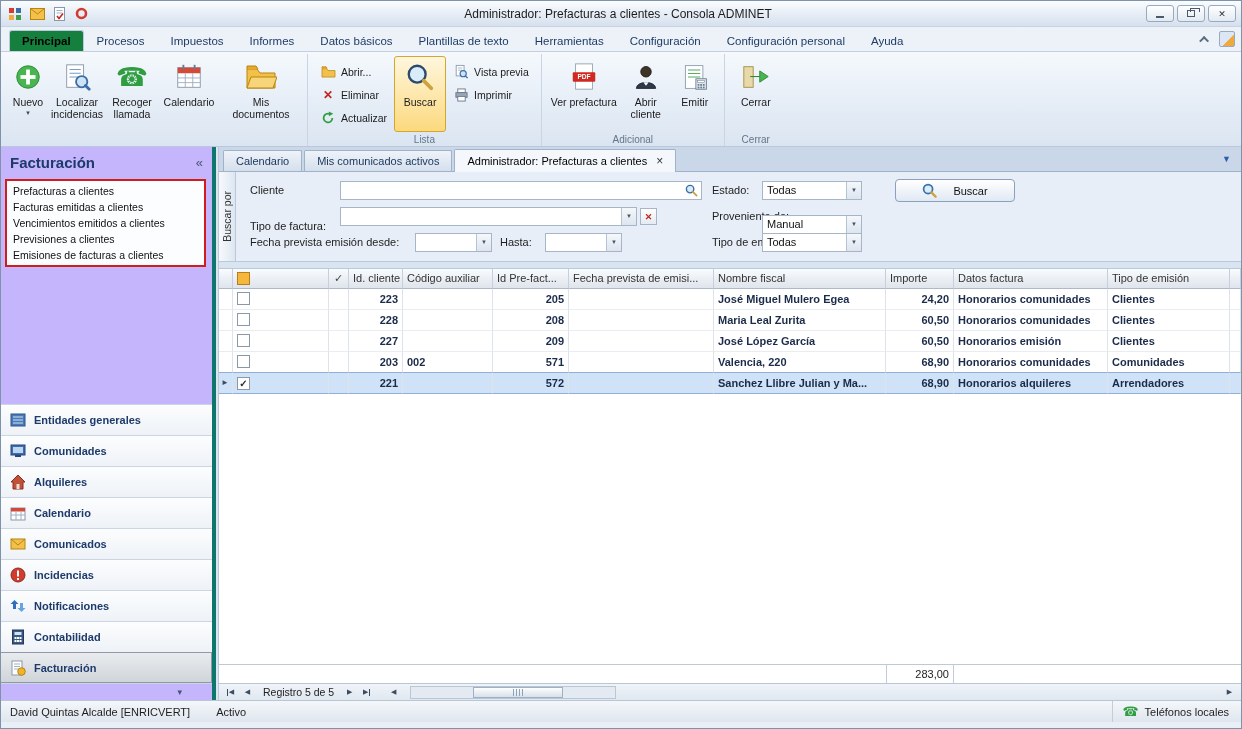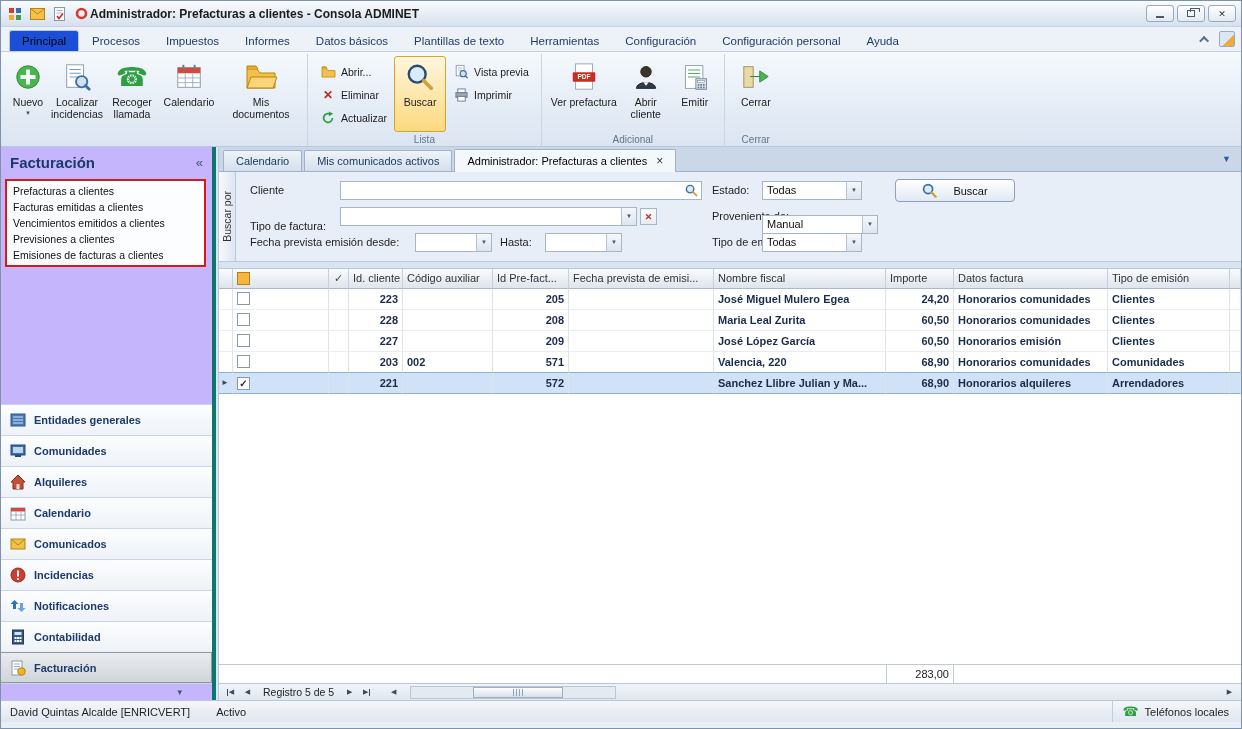--- a/index.html
+++ b/index.html
@@ -4,33 +4,33 @@
 <style>
   * { box-sizing: border-box; margin: 0; padding: 0; }
   body { margin:0; background:#fff; font-family:"Liberation Sans", sans-serif; -webkit-font-smoothing:antialiased; }
   .window { width:1242px; height:729px; border:1px solid #7e93a9; background:#e9eff6; display:flex; flex-direction:column; overflow:hidden; }
 
   
   .titlebar { height:26px; flex:0 0 26px; display:flex; align-items:center; padding:0 5px;
     background:linear-gradient(#fbfdfe,#e5ecf5 55%,#d6e1ee); border-bottom:1px solid #c6d3e2; }
   .qat { display:flex; gap:4px; align-items:center; }
   .qat-btn { width:18px; height:18px; display:flex; align-items:center; justify-content:center; }
-  .title { flex:1; text-align:left; font-size:12px; color:#1c1c1c;font-weight:bold; }
+  .title { flex:1; text-align:center; font-size:12px; color:#1c1c1c; }
   .win-controls { display:flex; gap:3px; }
   .win-btn { width:28px; height:17px; border:1px solid #97a9bd; border-radius:3px;
     background:linear-gradient(#ffffff,#e2eaf2); display:flex; align-items:center; justify-content:center;
     font-size:9px; color:#333; }
   .min-bar { width:8px; height:2px; background:#4a5a6c; margin-top:6px; }
   .rest-sq { width:8px; height:7px; border:1px solid #4a5a6c; position:relative; }
   .rest-sq::after { content:""; position:absolute; left:2px; top:-3px; width:8px; height:3px; border:1px solid #4a5a6c; border-bottom:none; }
 
   
   .tabrow { height:25px; flex:0 0 25px; background:#edf2f9; display:flex; align-items:flex-end; padding:0 8px; border-bottom:1px solid #c3d0e0; position:relative; }
   .rtab { padding:4px 12px 4px; font-size:11.5px; color:#1e3c67; border:1px solid transparent; border-bottom:none; }
-  .rtab.active { background:#1d4ed8; border-color:#b9c8da; border-radius:3px 3px 0 0; color:#000; }
+  .rtab.active { background:#15803d; border-color:#b9c8da; border-radius:3px 3px 0 0; color:#000;font-weight:bold; }
   .tabrow-right { position:absolute; right:6px; top:4px; display:flex; gap:6px; align-items:center; }
   .chev-up { width:16px; height:16px; display:flex; align-items:center; justify-content:center; }
   .chev-up i { width:7px; height:7px; border-left:2px solid #5a6c80; border-top:2px solid #5a6c80; transform:rotate(45deg) translateY(2px); }
   .panel-ico { width:16px; height:16px; border:1px solid #9aaabc; border-radius:2px; background:linear-gradient(135deg,#dbe7f4 60%,#f0a93c 60%); }
 
   
   .ribbon { height:95px; flex:0 0 95px; background:linear-gradient(#f5f9fd,#e4ecf6 60%,#dbe5f1); border-bottom:1px solid #b9c8da; display:flex; padding:2px 2px 0; }
   .rgroup { position:relative; display:flex; align-items:flex-start; padding:2px 5px 14px; }
   .rgroup + .rgroup { border-left:1px solid #c9d5e3; }
   .rcaption { position:absolute; bottom:1px; left:0; right:0; text-align:center; font-size:10px; color:#64758a;margin-top:12px; }
@@ -505,21 +505,21 @@
           <span class="fl" style="left:14px;top:45px">Tipo de factura:</span>
           <div class="combo" style="left:104px;top:35px;width:297px">
             <span></span>
             <span class="arr">▼</span>
           </div>
           <span class="clr-btn" style="left:404px;top:36px">
               <span>✕</span>
             </span>
 
           <span class="fl" style="left:476px;top:35px">Proveniente de:</span>
-          <div class="combo" style="left:526px;top:43px;width:116px">
+          <div class="combo" style="left:526px;top:43px;width:100px">
             <span>Manual</span>
             <span class="arr">▼</span>
           </div>
 
           <span class="fl" style="left:14px;top:61px">Fecha prevista emisión desde:</span>
           <div class="combo" style="left:179px;top:61px;width:77px">
             <span></span>
             <span class="arr">▼</span>
           </div>
           <span class="fl" style="left:264px;top:61px">Hasta:</span>

